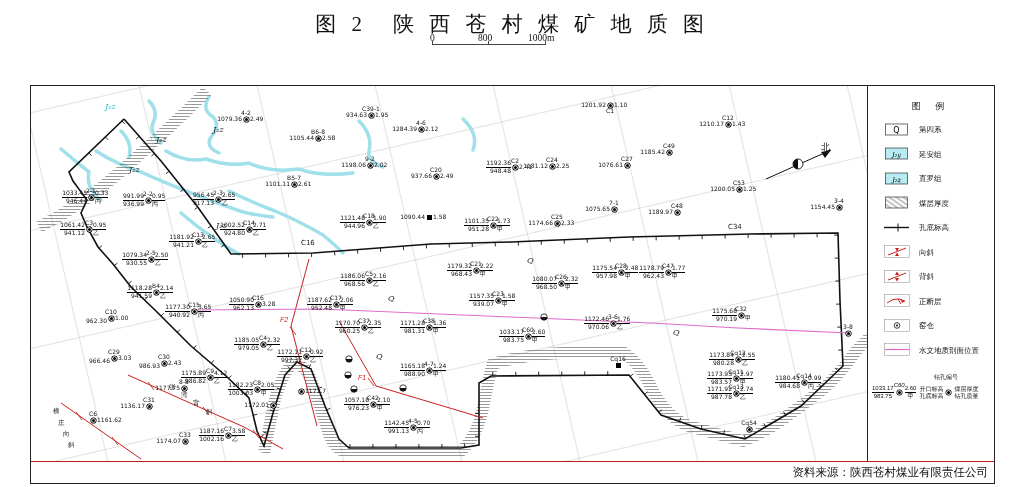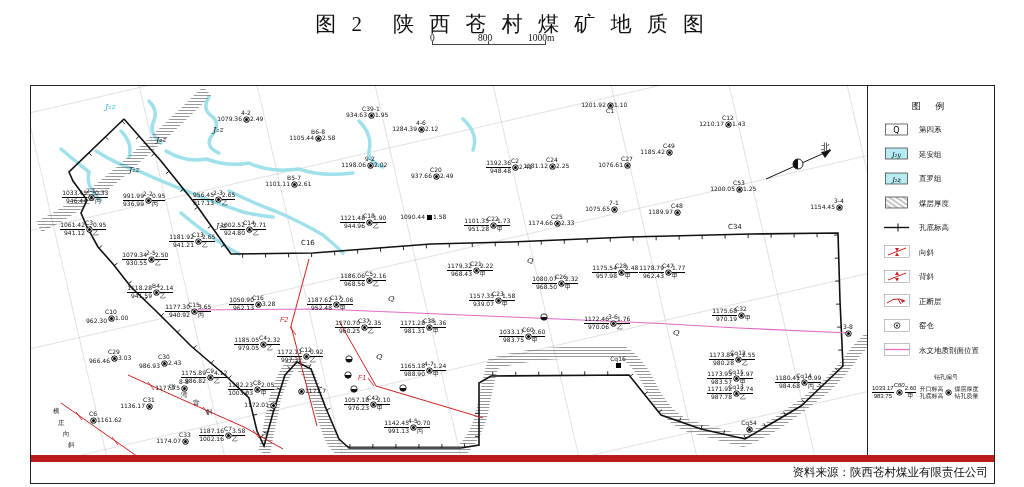--- a/index.html
+++ b/index.html
@@ -32,21 +32,21 @@
   .lg-row svg{flex:0 0 auto}
   .dx{position:relative;margin:16px 2px 0 4px;height:40px;font-size:6px;line-height:7px}
   .dx-t{position:absolute;left:62px;top:0}
   .dx-row{position:absolute;left:0;top:11px;display:flex;align-items:center;gap:3px}
   .fx{display:flex;flex-direction:column;text-align:center}
   .stk{display:flex;flex-direction:column;text-align:left}
   .dotw{position:relative;width:5px;height:5px}
   .dotw .dd2{position:absolute;left:1px;top:1px;width:3px;height:3px;background:#000;border-radius:50%;
       box-shadow:0 0 0 0.8px #fff,0 0 0 1.5px #000}
   .dotw .cid{position:absolute;left:50%;transform:translateX(-50%);bottom:6px;font-style:italic}
-  .attr{position:absolute;left:0;right:0;bottom:0;height:21px;border-top:7px solid #b91c1c;background:#fff;z-index:5;
+  .attr{position:absolute;left:0;right:0;bottom:0;height:21px;border-top:1px solid #b91c1c;background:#fff;z-index:5;
     font-family:"Liberation Serif",serif;font-size:11.5px;line-height:20px;text-align:right;padding-right:6px}
 </style>
 </head>
 <body>
 
 <div class="title">图 2　陕 西 苍 村 煤 矿 地 质 图</div>
 
 <div class="scalebar">
   <div class="nums">
     <span class="n0">0</span>

